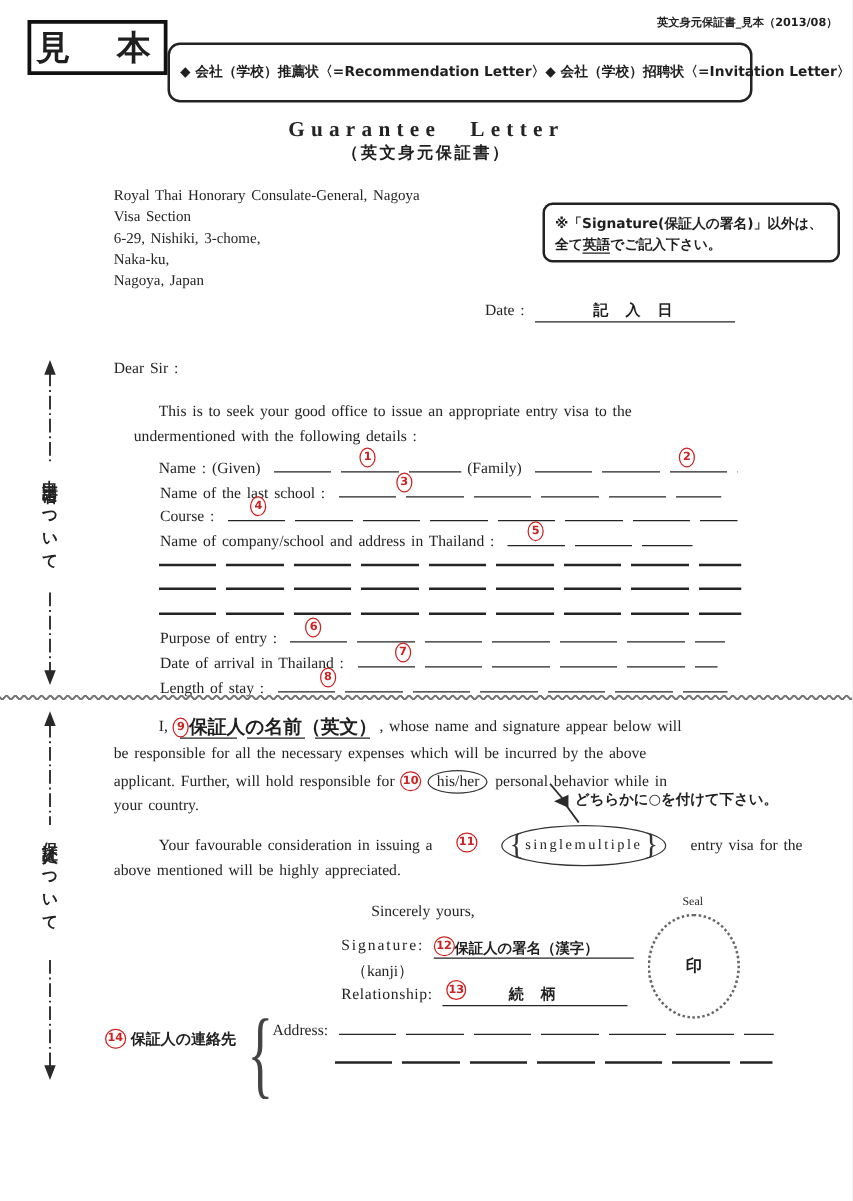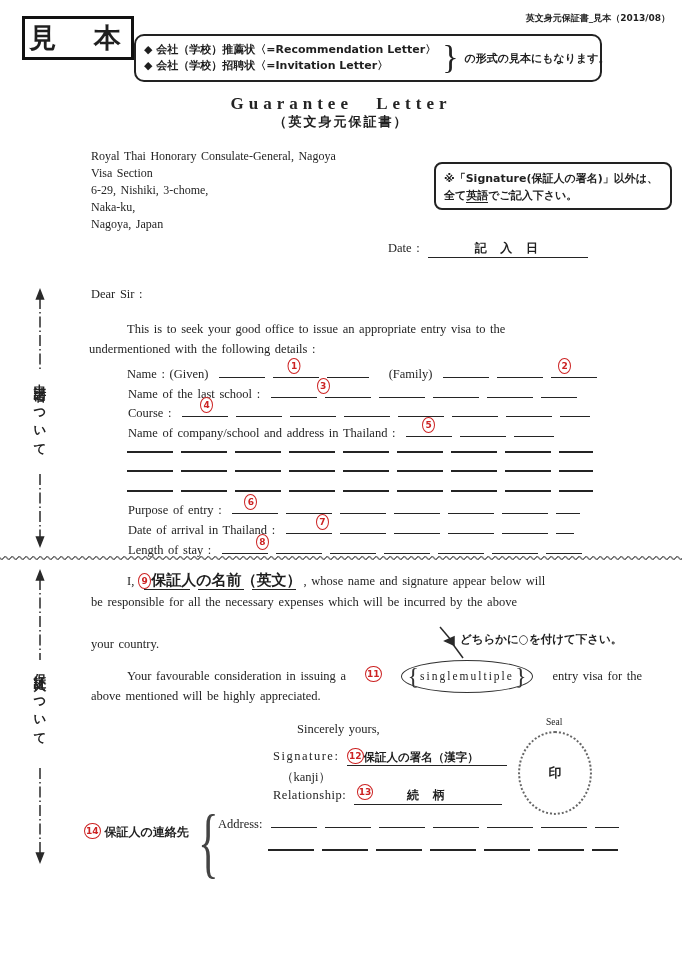--- a/index.html
+++ b/index.html
@@ -9,21 +9,21 @@
   .en{font-family:"Liberation Serif",serif;font-size:12.5px;color:#242424;word-spacing:1.5px;}
   .jp{font-family:"DejaVu Sans",sans-serif;font-weight:bold;color:#1f1f1f;}
   
   .stamp{left:22px;top:16px;width:112px;height:44px;border:3px solid #111;
          display:flex;align-items:center;justify-content:center;
          font-size:27px;letter-spacing:14px;padding-left:8px;box-sizing:border-box;}
   .docref{right:12px;top:12px;font-size:9px;}
   
   .infobox{left:134px;top:34px;width:468px;height:48px;border:2px solid #222;border-radius:10px;
            display:flex;align-items:center;padding:2px 8px;box-sizing:border-box;gap:4px;}
-  .infobox .items{display:flex;flex-direction:column;line-height:16px;font-size:11px;}
+  .infobox .items{display:flex;flex-direction:row;line-height:16px;font-size:11px;}
   .infobox .brace{font-size:34px;font-weight:normal;font-family:"Liberation Serif",serif;color:#222;margin:0 2px 2px 2px;}
   .infobox .note{font-size:11px;}
   .title-en{left:0;right:0;top:94px;text-align:center;font-size:17px;font-weight:bold;
             letter-spacing:5px;word-spacing:14px;}
   .title-ja{left:0;right:0;top:113px;text-align:center;font-size:13px;letter-spacing:2px;}
   .addr{left:91px;top:148px;font-size:12px;line-height:17px;white-space:pre-line;}
   .notebox{left:434px;top:162px;width:238px;height:48px;border:2px solid #222;border-radius:8px;
            box-sizing:border-box;padding:6px 8px;font-size:11px;line-height:17px;}
   .u{border-bottom:1.5px solid #1f1f1f;}
   
@@ -97,28 +97,28 @@
     <span class="blank solid" style="width:160px;margin-left:4px;">
       <span class="jp" style="font-size:12px;letter-spacing:4px;">記 入 日</span>
     </span>
   </div>
 
   <div class="abs vlabel" style="left:31px;top:374px;">申請者について</div>
   <div class="abs vlabel" style="left:31px;top:663px;">保証人について</div>
 
   <div class="abs en" style="left:91px;top:287px;">Dear Sir :</div>
   <div class="abs en" style="left:127px;top:322px;">This is to seek your good office to issue an appropriate entry visa to the</div>
-  <div class="abs en" style="left:89px;top:342px;">undermentioned with the following details :</div>
+  <div class="abs en" style="left:107px;top:342px;">undermentioned with the following details :</div>
 
   <div class="abs en" style="left:127px;top:362px;">
     <span>Name : (Given)</span>
     <span class="blank seg" style="width:150px;margin-left:6px;">
       <span class="cnum inblank" style="left:50%;transform:translateX(-50%);">1</span>
     </span>
-    <span style="margin-left:15px;">(Family)</span>
+    <span style="margin-left:0;">(Family)</span>
     <span class="blank seg" style="width:162px;margin-left:6px;">
       <span class="cnum inblank" style="right:34px;">2</span>
     </span>
   </div>
 
   <div class="abs en" style="left:128px;top:382px;">
     <span>Name of the last school :</span>
     <span class="blank seg" style="width:306px;margin-left:6px;">
       <span class="cnum inblank" style="left:46px;">3</span>
     </span>
@@ -167,20 +167,26 @@
 
   <div class="abs en" style="left:127px;top:574px;">
     <span>I,</span>
     <span class="blank seg" style="width:152px;margin-left:5px;">
       <span class="cnum" style="top:-1px;">9</span>
       <span class="jp" style="font-size:15px;">保証人の名前（英文）</span>
     </span>
     <span style="margin-left:3px;">, whose name and signature appear below will</span>
   </div>
   <div class="abs en" style="left:91px;top:595px;">be responsible for all the necessary expenses which will be incurred by the above</div>
+  <div class="abs en" style="left:91px;top:616px;">
+    <span>applicant.  Further, will hold responsible for</span>
+    <span class="cnum">10</span>
+    <span class="ellipse"><span>his/her</span></span>
+    <span>personal behavior while in</span>
+  </div>
   <div class="abs en" style="left:91px;top:637px;">your country.</div>
 
   <div class="abs jp" style="left:460px;top:632px;font-size:11.5px;">どちらかに○を付けて下さい。</div>
 
   <div class="abs g2row en">
     <span>Your favourable consideration in issuing a</span>
     <span class="cnum">11</span>
     <span class="stack-ellipse">
       <span class="sbrace">{</span>
       <span class="stack">

